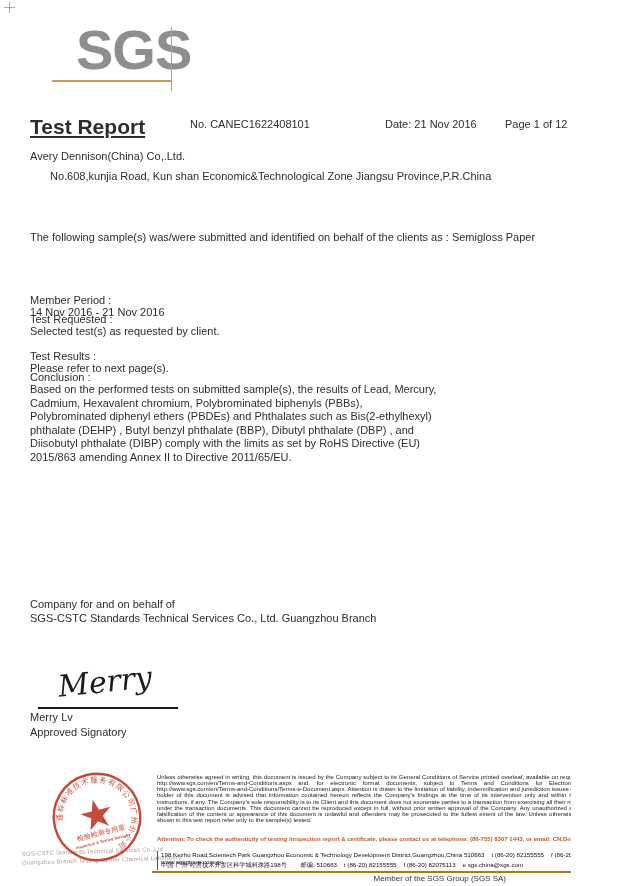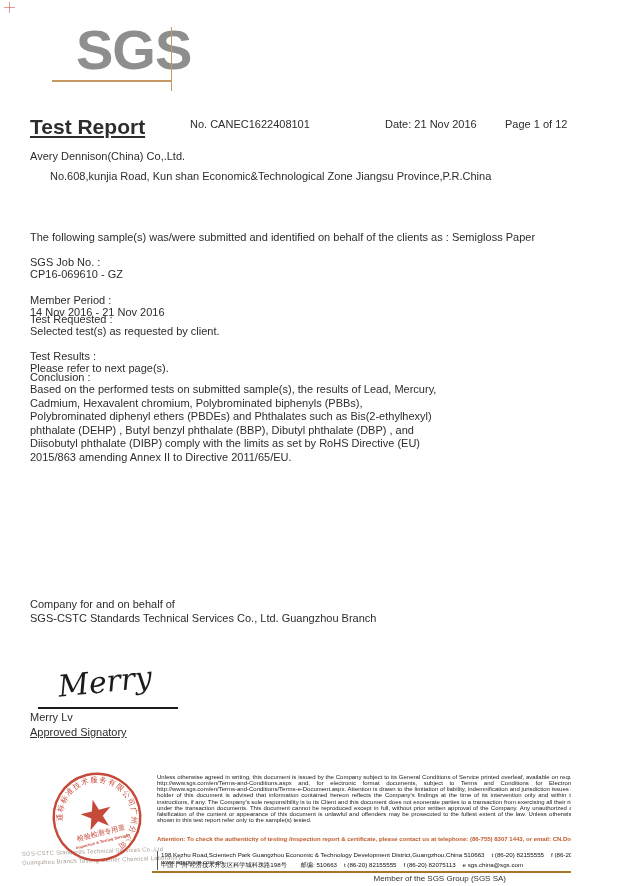--- a/index.html
+++ b/index.html
@@ -34,21 +34,21 @@
   .frow .val{display:inline-block;width:412px;vertical-align:top;line-height:13.6px;}
   .r0{top:256px;} .r1{top:275px;} .r2{top:294px;} .r3{top:313px;}
   .r4{top:329px;} .r5{top:350px;} .r6{top:371px;}
 
   
   .signedfor{left:30px;top:597px;font-size:11px;line-height:14px;}
   .sig-script{left:58px;top:664px;font-family:"DejaVu Serif",serif;font-style:italic;
               font-size:30px;color:#1b1b1b;transform:rotate(-6deg);}
   .sig-line{left:38px;top:707px;width:140px;height:2px;background:#1b1b1b;}
   .sig-name{left:30px;top:711px;font-size:11px;}
-  .sig-role{left:30px;top:726px;font-size:11px;text-decoration:underline;}
+  .sig-role{left:30px;top:726px;font-size:11px;}
 
   
   .lab-text{left:22px;top:847px;font-size:5.8px;line-height:1.6;color:var(--gray-lab,#a59a92);
             transform:rotate(-2deg);letter-spacing:.3px;}
   .stamp{left:50px;top:770px;width:94px;height:94px;transform:rotate(-14deg);opacity:.92;}
 
   
   .disclaimer{left:157px;top:774px;width:467px;font-size:6px;line-height:6.15px;
               text-align:justify;color:#222;}
   .attention{left:157px;top:836px;width:467px;font-size:6px;line-height:6.6px;
@@ -73,23 +73,20 @@
   <div class="abs title">Test Report</div>
   <div class="abs rptno">No. CANEC1622408101</div>
   <div class="abs rptdate">Date: 21 Nov 2016</div>
   <div class="abs rptpage">Page 1 of 12</div>
 
   <div class="abs client-name">Avery Dennison(China) Co,.Ltd.</div>
   <div class="abs client-addr">No.608,kunjia Road, Kun shan Economic&amp;Technological Zone Jiangsu Province,P.R.China</div>
 
   <div class="abs sample-line">The following sample(s) was/were submitted and identified on behalf of the clients as : Semigloss Paper</div>
 
-  <div class="abs frow r0">
-    <span class="lbl">SGS Job No. :</span><span class="val">CP16-069610 - GZ</span>
-  </div>
   <div class="abs frow r2">
     <span class="lbl">Member Period :</span><span class="val">14 Nov 2016 - 21 Nov 2016</span>
   </div>
   <div class="abs frow r3">
     <span class="lbl">Test Requested :</span><span class="val">Selected test(s) as requested by client.</span>
   </div>
   <div class="abs frow r5">
     <span class="lbl">Test Results :</span><span class="val">Please refer to next page(s).</span>
   </div>
   <div class="abs frow r6">

